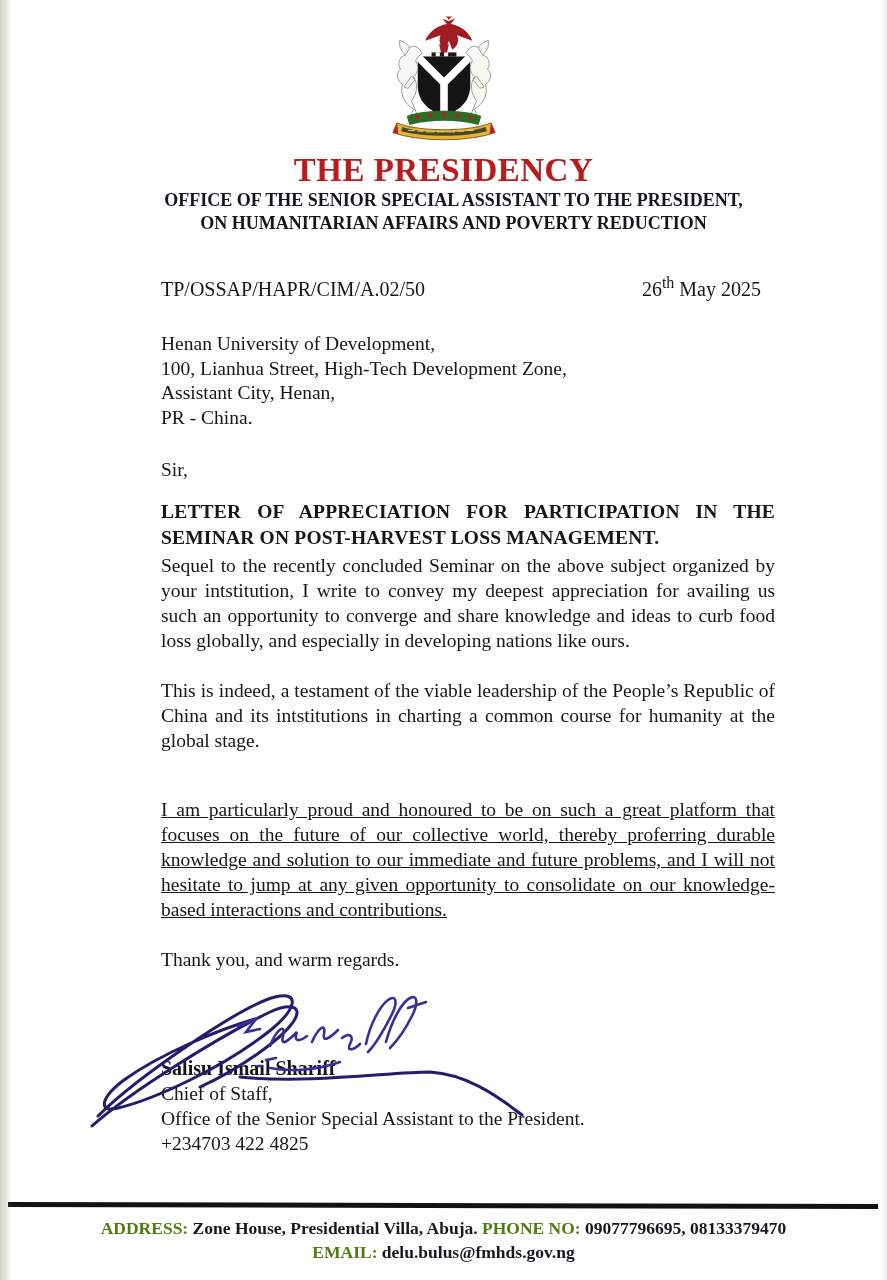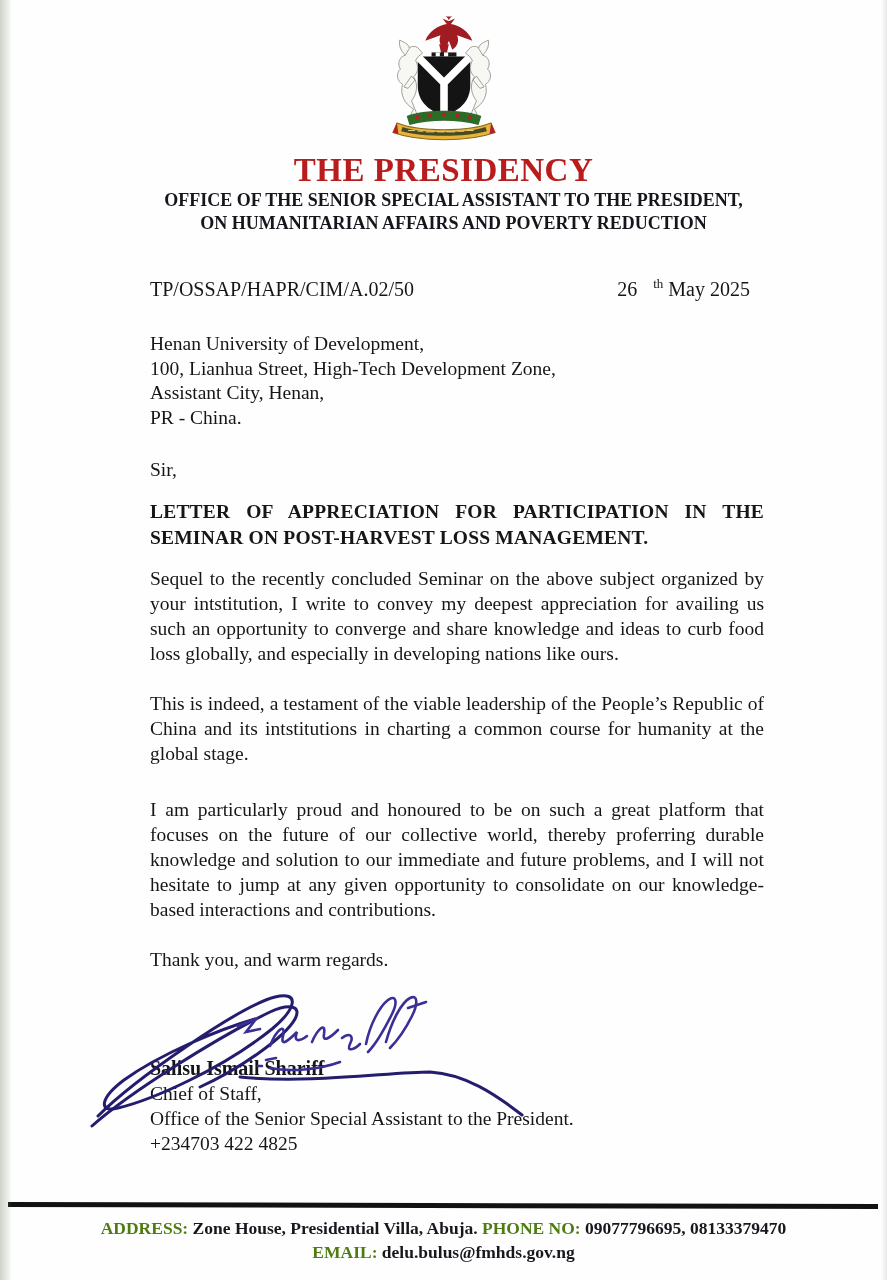--- a/index.html
+++ b/index.html
@@ -18,34 +18,34 @@
     background:linear-gradient(to left, rgba(170,175,160,.25), rgba(255,255,255,0));
     z-index:5;
   }
   .header{position:absolute;top:10px;left:0;right:0;text-align:center;}
   .emblem{display:inline-block;}
   .letterhead-title{
     margin-top:2px;font-size:33px;font-weight:700;letter-spacing:.5px;
     color:#b91c1c;
   }
   .office-line{font-size:18px;font-weight:700;line-height:23px;color:#15151c;padding-left:20px;}
-  .content{position:absolute;left:150px;width:614px;top:276px;font-size:19.5px;}
+  .content{position:absolute;left:161px;width:614px;top:276px;font-size:19.5px;}
   .meta-row{display:flex;justify-content:space-between;align-items:flex-start;font-size:20px;line-height:26px;}
   .meta-date{margin-right:14px;}
-  .meta-date sup{font-size:13px;vertical-align:super;line-height:0;margin-left:16px;}
+  .meta-date sup{font-size:16px;vertical-align:super;line-height:0;}
   .recipient{margin-top:30px;line-height:24.5px;}
   .salutation{margin-top:27px;line-height:25px;}
   .subject{
     margin-top:17px;font-weight:700;line-height:26px;
     text-align:justify;letter-spacing:.2px;
   }
   .para{margin:0;text-align:justify;line-height:25px;}
-  .p1{margin-top:15px;}
+  .p1{margin-top:2px;}
   .p2{margin-top:25px;}
-  .p3{margin-top:31px;}
+  .p3{margin-top:44px;text-decoration:underline;}
   .closing{margin-top:25px;line-height:25px;}
   .signer{margin-top:84px;line-height:25px;position:relative;z-index:2;}
   .signer-name{font-weight:700;font-size:20px;}
   .signature-wrap{position:absolute;left:90px;top:984px;width:470px;height:150px;z-index:3;pointer-events:none;}
   .footer-rule{
     position:absolute;left:8px;right:9px;top:1203px;height:5px;background:#121212;
     transform:rotate(.12deg);z-index:4;
   }
   .footer{
     position:absolute;left:0;right:0;top:1216px;text-align:center;

